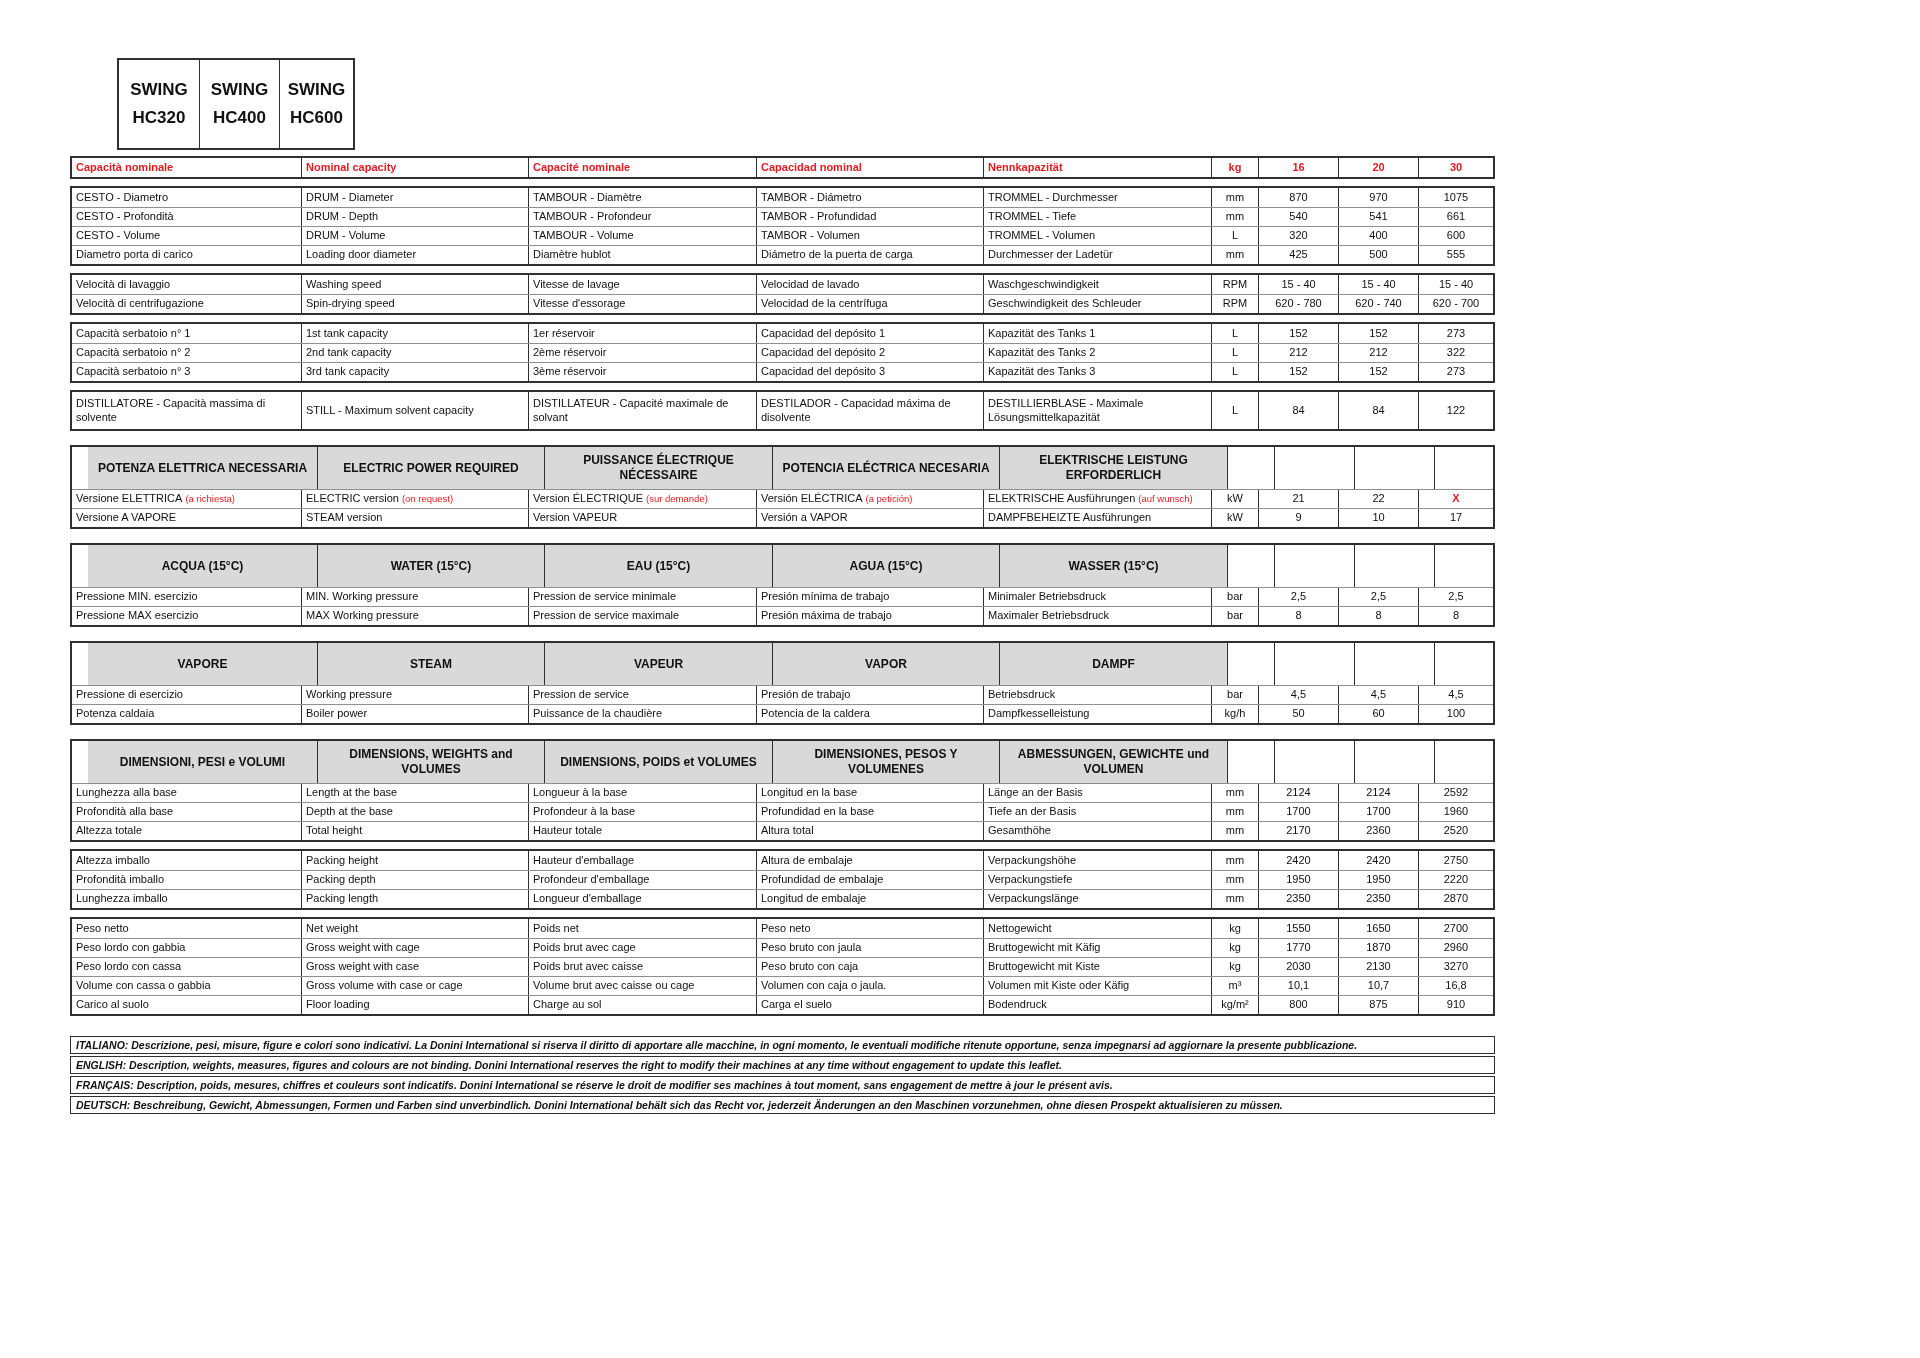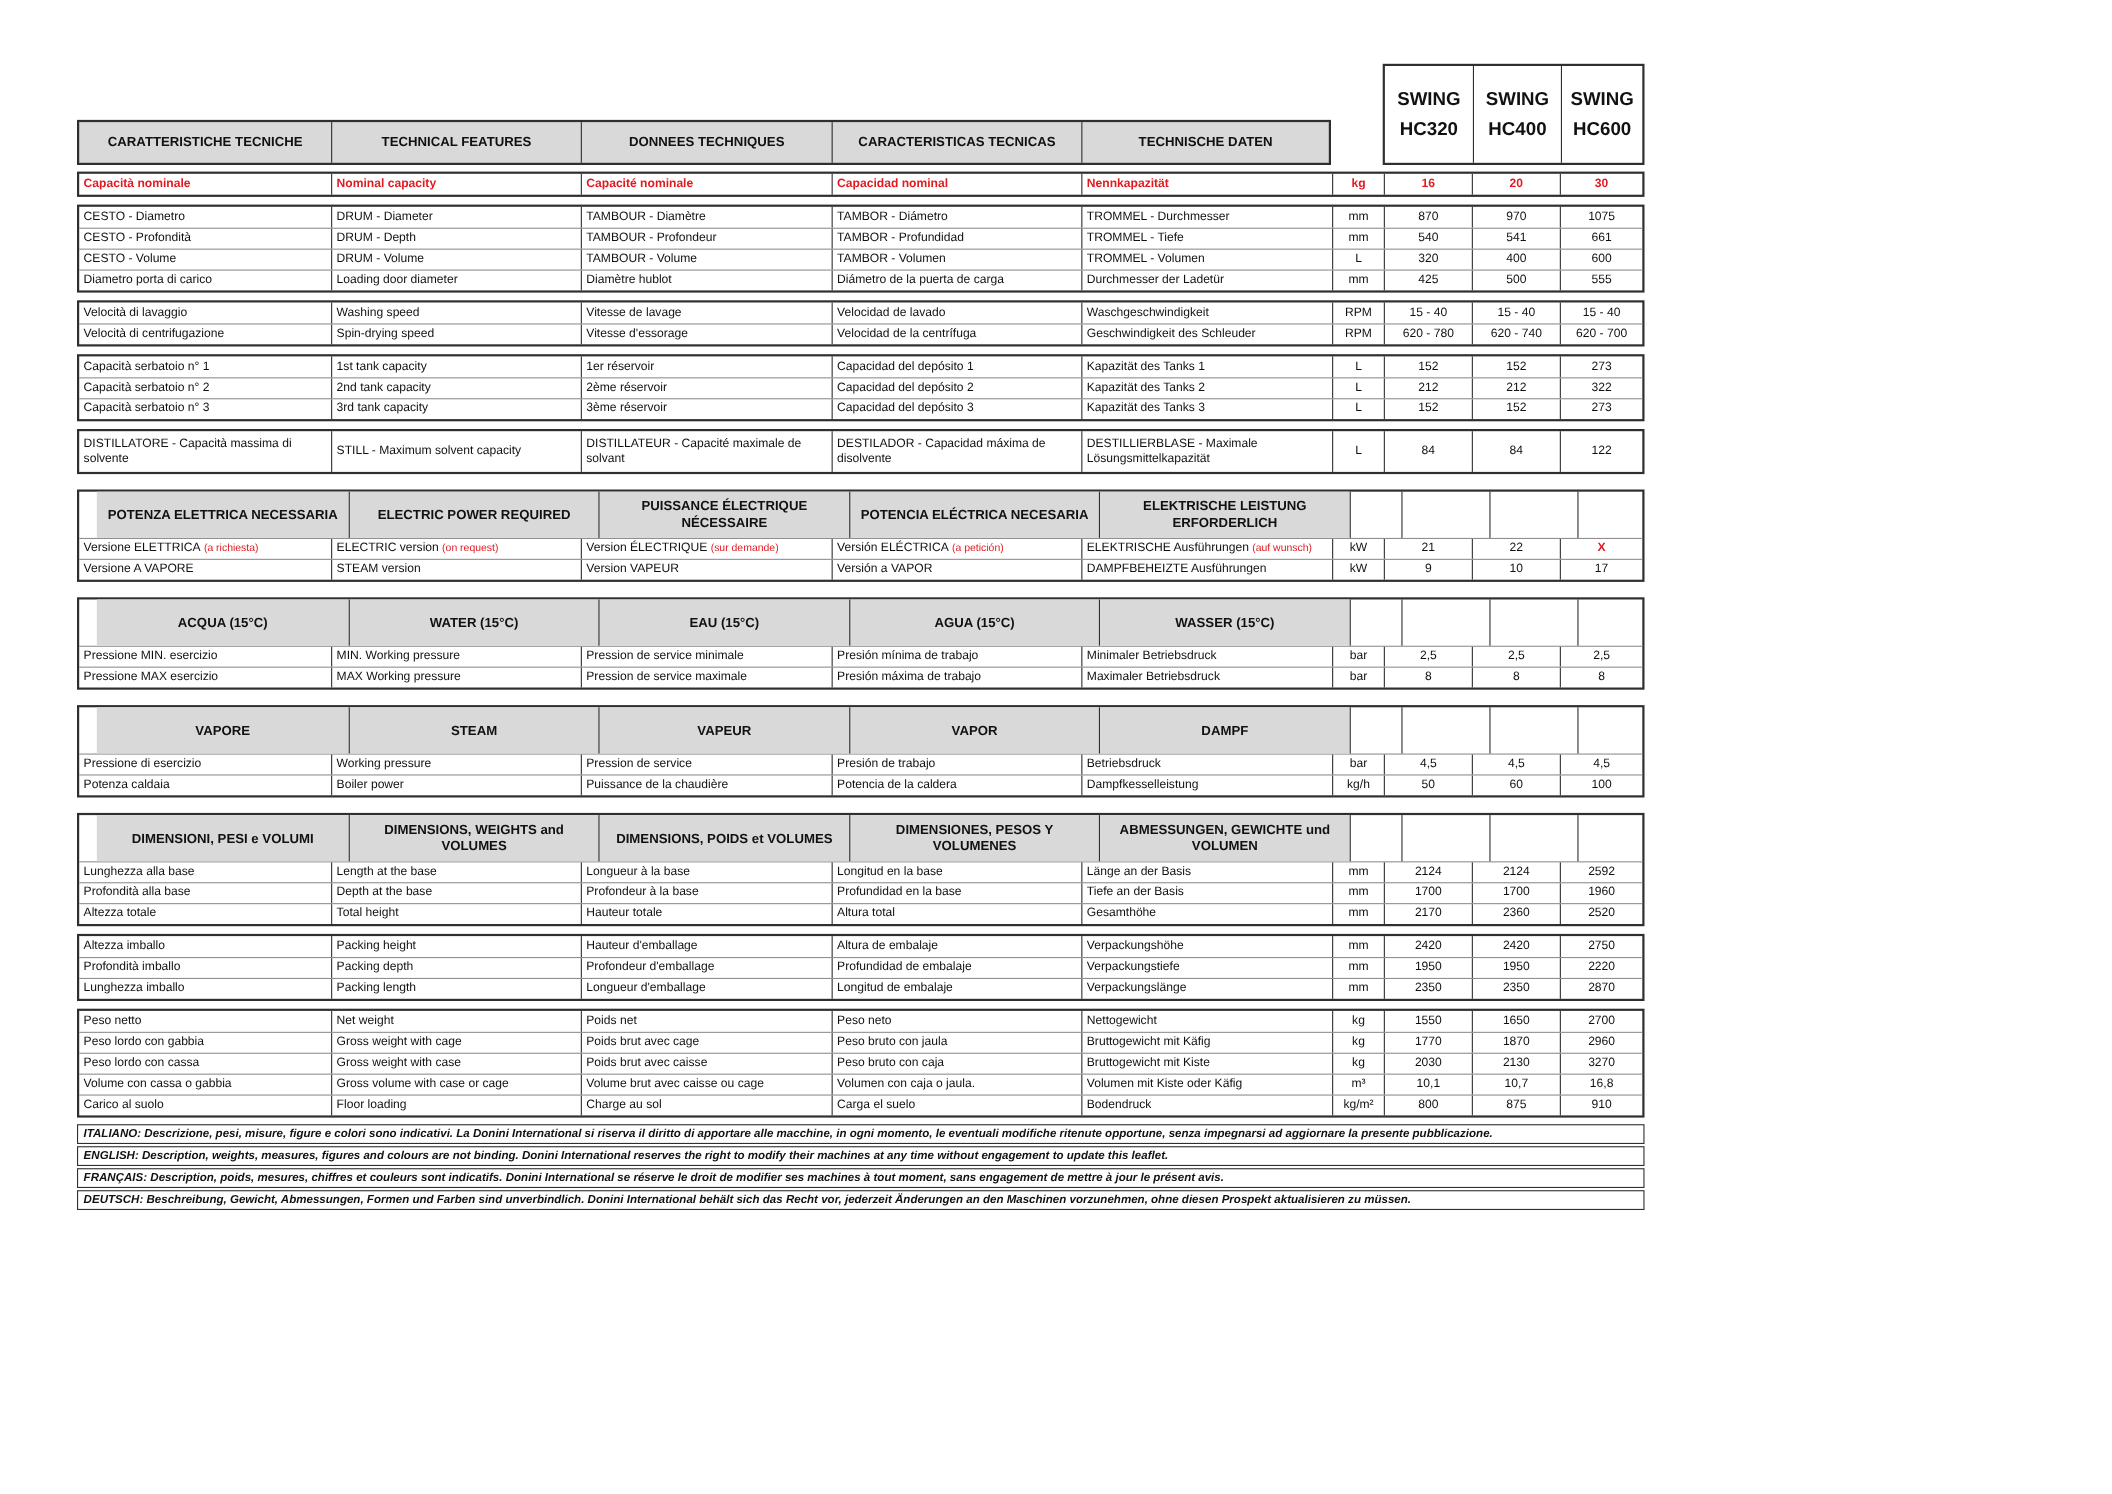--- a/index.html
+++ b/index.html
@@ -40,38 +40,31 @@
   .cell:first-child{border-left:none;}
   .cell.unit,.cell.value{justify-content:center;text-align:center;padding:1px 2px;}
   .row.section-header{min-height:42px;margin-left:16px;}
   .row.section-header .head{background:var(--hdr-bg);justify-content:center;text-align:center;
     font-weight:bold;font-size:12px;line-height:1.25;}
   .block.capacity .cell,.block.capacity .cell span{color:var(--red);font-weight:bold;}
   .note{color:var(--red);font-size:9.5px;margin-left:3px;white-space:nowrap;}
   .cell.value.red{color:var(--red);font-weight:bold;}
 
   
-  #footnotes{margin-top:6px;}
+  #footnotes{margin-top:20px;}
   .footnote{border:1.5px solid var(--line-dark);width:1425px;min-height:18px;
     display:flex;align-items:center;padding:1px 5px;margin-top:2px;
     font-size:10.5px;font-weight:bold;font-style:italic;line-height:1.2;}
 </style>
 </head>
 <body>
 
 <div class="sheet">
 
   <div class="header-band">
-    <div class="lang-headers">
-      <div class="lang-cell">CARATTERISTICHE TECNICHE</div>
-      <div class="lang-cell">TECHNICAL FEATURES</div>
-      <div class="lang-cell">DONNEES TECHNIQUES</div>
-      <div class="lang-cell">CARACTERISTICAS TECNICAS</div>
-      <div class="lang-cell">TECHNISCHE DATEN</div>
-    </div>
     <div class="unit-spacer"></div>
     <div class="model-boxes">
       <div class="model-box">
         <span>SWING</span>
         <span>HC320</span>
       </div>
       <div class="model-box">
         <span>SWING</span>
         <span>HC400</span>
       </div>

